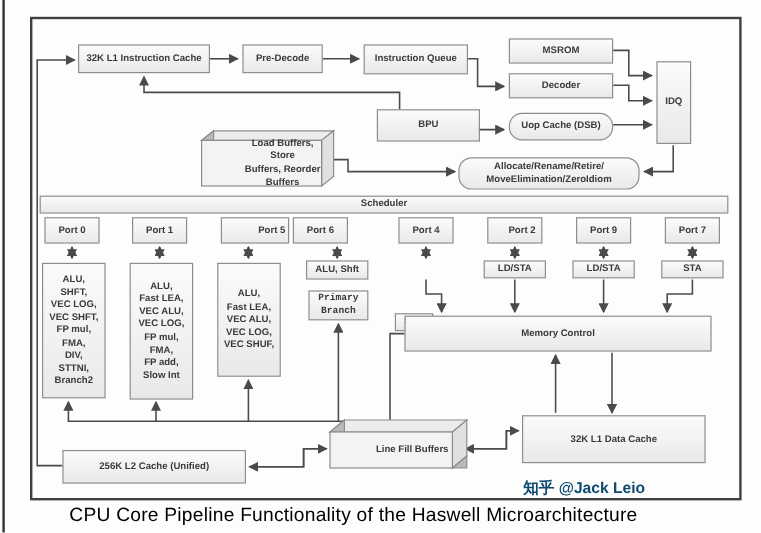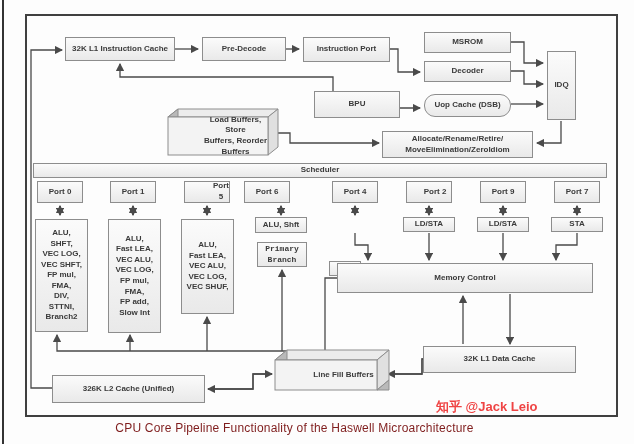--- a/index.html
+++ b/index.html
@@ -17,25 +17,25 @@
     position:absolute; box-sizing:border-box;
     background:linear-gradient(#fbfbfb, #e9e9e9);
     border:1px solid #8d8d8d;
     color:#3a3a3a; font-weight:bold; font-size:8px; line-height:1.32;
     display:flex; align-items:center; justify-content:center;
     text-align:center; white-space:pre-line;
   }
   .plain { background:transparent; border:none;padding-left:35px; }
   .caption {
     position:absolute; left:0; top:421px; width:589px; text-align:center;
-    font-size:12px; color:#7f1d1d; letter-spacing:0.2px;
+    font-size:16px; color:#000000; letter-spacing:0.2px;
   }
   .watermark {
     position:absolute; left:436px; top:398px; width:170px;
-    font-size:13px; font-weight:bold; color:#ef4444; text-align:left;
+    font-size:13px; font-weight:bold; color:#0c4a6e; text-align:left;
   }
 </style>
 </head>
 <body>
 
 <div class="stage">
 
   <div class="edge-strip"></div>
   <div class="frame"></div>
 
@@ -103,37 +103,37 @@
       <rect x="168" y="117" width="100" height="38" fill="#f3f3f3"></rect>
       <polygon points="275,360 287,350 389,350 377,360" fill="#ececec"></polygon>
       <polygon points="377,360 389,350 389,380 377,390" fill="#e0e0e0"></polygon>
       <polygon points="275,360 287,350 287,360" fill="#b9b9b9"></polygon>
       <polygon points="377,390 389,380 389,390" fill="#b9b9b9"></polygon>
       <rect x="275" y="360" width="102" height="30" fill="#f3f3f3"></rect>
     </g>
   </svg>
 
   <div class="box" style="left:65px;top:37px;width:110px;height:24px;">32K L1 Instruction Cache</div>
-  <div class="box" style="left:202px;top:37px;width:84px;height:24px;">Pre-Decode</div>
-  <div class="box" style="left:303px;top:37px;width:87px;height:25px;">Instruction Port</div>
+  <div class="box" style="left:202px;top:37px;width:67px;height:24px;">Pre-Decode</div>
+  <div class="box" style="left:303px;top:37px;width:87px;height:25px;">Instruction Queue</div>
   <div class="box" style="left:424px;top:32px;width:87px;height:21px;">MSROM</div>
   <div class="box" style="left:424px;top:61px;width:87px;height:21px;">Decoder</div>
   <div class="box" style="left:547px;top:51px;width:29px;height:69px;">IDQ</div>
   <div class="box" style="left:290px;top:91px;width:86px;height:27px;margin-left:24px;">BPU</div>
   <div class="box" style="left:424px;top:94px;width:87px;height:23px;border-radius:11px;">Uop Cache (DSB)</div>
   <div class="box plain" style="left:168px;top:117px;width:100px;height:38px;">Load Buffers, Store
 Buffers, Reorder Buffers</div>
-  <div class="box" style="left:382px;top:131px;width:151px;height:27px;">Allocate/Rename/Retire/
+  <div class="box" style="left:382px;top:131px;width:151px;height:27px;border-radius:11px;">Allocate/Rename/Retire/
 MoveElimination/ZeroIdiom</div>
 
   <div class="box" style="left:33px;top:163px;width:574px;height:15px;">Scheduler</div>
 
   <div class="box" style="left:37px;top:181px;width:46px;height:22px;">Port 0</div>
   <div class="box" style="left:110px;top:181px;width:46px;height:22px;">Port 1</div>
-  <div class="box" style="left:184px;top:181px;width:46px;height:22px;padding-left:28px;">Port 5</div>
+  <div class="box" style="left:184px;top:181px;width:57px;height:22px;padding-left:28px;">Port 5</div>
   <div class="box" style="left:244px;top:181px;width:46px;height:22px;">Port 6</div>
   <div class="box" style="left:332px;top:181px;width:46px;height:22px;">Port 4</div>
   <div class="box" style="left:406px;top:181px;width:46px;height:22px;padding-left:12px;">Port 2</div>
   <div class="box" style="left:480px;top:181px;width:46px;height:22px;">Port 9</div>
   <div class="box" style="left:554px;top:181px;width:46px;height:22px;">Port 7</div>
 
   <div class="box" style="left:35px;top:219px;width:53px;height:113px;">ALU,
 SHFT,
 VEC LOG,
 VEC SHFT,
@@ -157,20 +157,20 @@
 VEC SHUF,</div>
   <div class="box" style="left:255px;top:217px;width:52px;height:16px;">ALU, Shft</div>
   <div class="box" style="left:257px;top:242px;width:50px;height:25px;font-family:Liberation Mono, monospace;">Primary
 Branch</div>
   <div class="box" style="left:329px;top:217px;width:32px;height:15px;margin-top:44px;">STD</div>
   <div class="box" style="left:403px;top:217px;width:52px;height:15px;">LD/STA</div>
   <div class="box" style="left:477px;top:217px;width:52px;height:15px;">LD/STA</div>
   <div class="box" style="left:551px;top:217px;width:52px;height:15px;">STA</div>
 
   <div class="box" style="left:337px;top:263px;width:256px;height:30px;">Memory Control</div>
-  <div class="box" style="left:423px;top:346px;width:153px;height:27px;">32K L1 Data Cache</div>
+  <div class="box" style="left:435px;top:346px;width:153px;height:40px;">32K L1 Data Cache</div>
   <div class="box plain" style="left:275px;top:360px;width:102px;height:30px;">Line Fill Buffers</div>
-  <div class="box" style="left:52px;top:375px;width:153px;height:28px;">326K L2 Cache (Unified)</div>
+  <div class="box" style="left:52px;top:375px;width:153px;height:28px;">256K L2 Cache (Unified)</div>
 
   <div class="caption">CPU Core Pipeline Functionality of the Haswell Microarchitecture</div>
   <div class="watermark">知乎 @Jack Leio</div>
 
 </div>
 
 </body></html>

